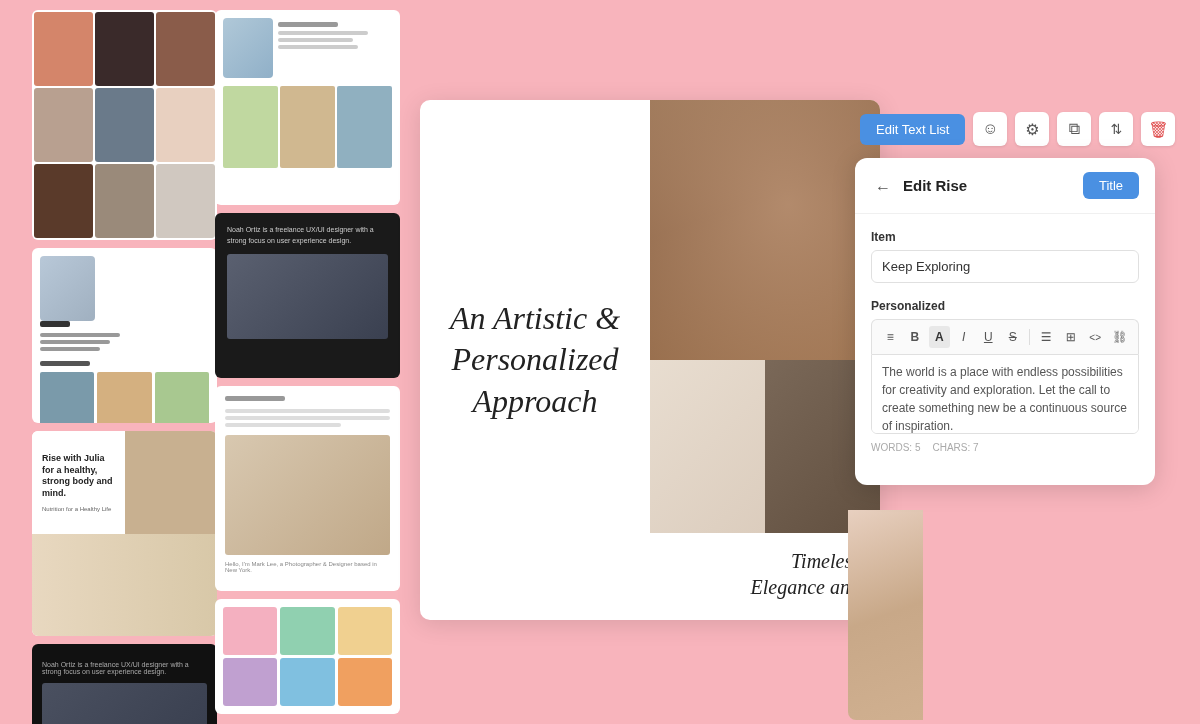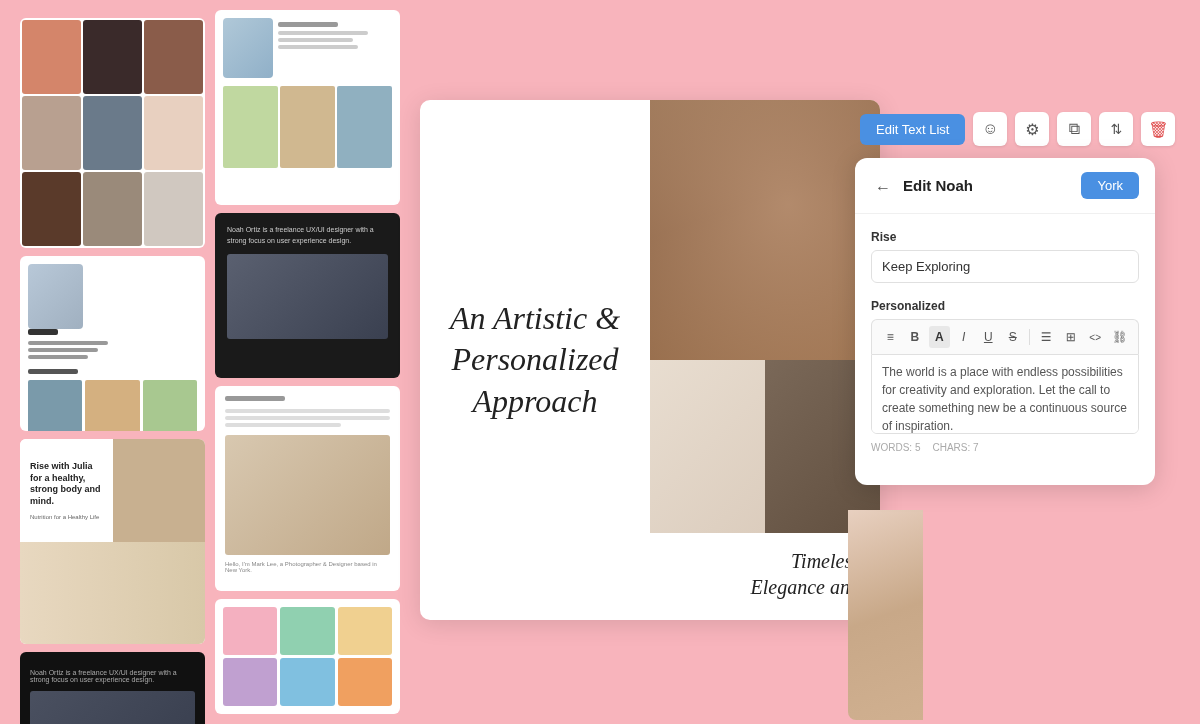--- a/index.html
+++ b/index.html
@@ -9,28 +9,27 @@
       height: 724px;
       background-color: #f8b4bc;
       font-family: -apple-system, BlinkMacSystemFont, 'Segoe UI', sans-serif;
       overflow: hidden;
       position: relative;
     }
 
     
     .left-sidebar {
       position: absolute;
-      left: 20px;
+      left: 32px;
       top: 10px;
       width: 185px;
       height: 704px;
       display: flex;
       flex-direction: column;
       gap: 8px;
-      margin-top: 8px;
     }
 
     .thumb-card {
       background: #fff;
       border-radius: 6px;
       overflow: hidden;
       flex-shrink: 0;
     }
 
     .thumb-card-1 {
@@ -612,29 +611,29 @@
   </button>
 </div>
 
 <div class="edit-panel">
 
   <div class="edit-panel-header">
     <div class="edit-panel-header-left">
       <button class="back-btn">
         <span>←</span>
       </button>
-      <span class="edit-panel-title">Edit Noah</span>
-    </div>
-    <button class="save-btn">York</button>
+      <span class="edit-panel-title">Edit Rise</span>
+    </div>
+    <button class="save-btn">Title</button>
   </div>
 
   <div class="edit-panel-body">
 
     <div class="field-group">
-      <div class="field-label">Rise</div>
+      <div class="field-label">Item</div>
       <input class="field-input" type="text" value="Keep Exploring" style="">
     </div>
 
 
     <div class="field-group">
       <div class="field-label">Personalized</div>
 
       <div class="desc-toolbar">
         <button class="desc-toolbar-btn">≡</button>
         <button class="desc-toolbar-btn">

